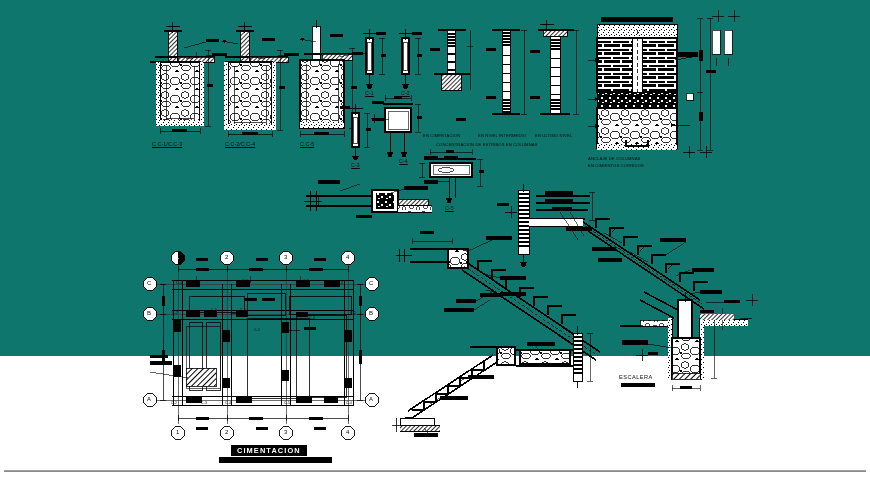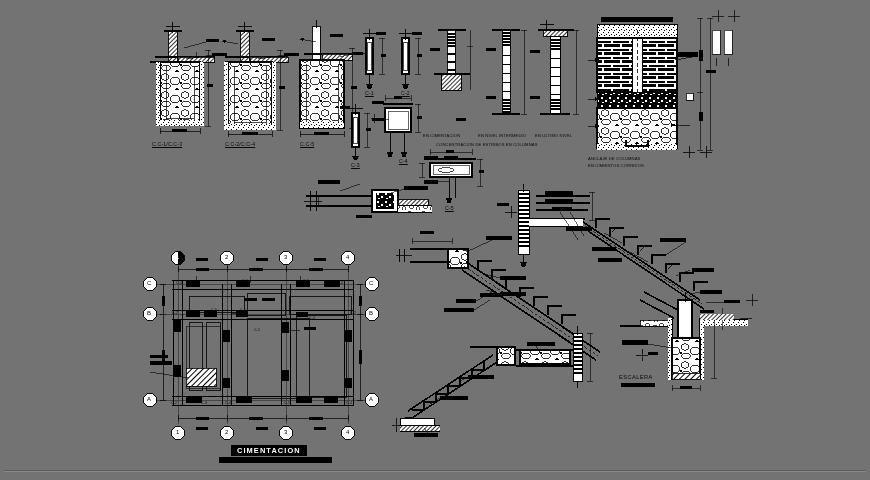--- a/index.html
+++ b/index.html
@@ -2,21 +2,21 @@
 <html><head>
 <meta charset="utf-8">
 <title>Foundation &amp; Staircase CAD Drawing</title>
 <style>
   html,body{margin:0;padding:0;background:#ffffff;}
   body{
     width:870px;height:480px;overflow:hidden;position:relative;
     font-family:"Liberation Sans", sans-serif;
     color:#000;
   }
-  #sheet{position:absolute;left:0;top:0;width:870px;height:480px;background:#737373;}
+  #sheet{position:absolute;left:0;top:0;width:870px;height:356px;background:#0f766e;}
   svg#cad{position:absolute;left:0;top:0;width:870px;height:480px;}
   .lbl{
     position:absolute;font-family:"Liberation Sans", sans-serif;
     font-size:5.2px;letter-spacing:.15px;color:#0b0b0b;white-space:nowrap;
     line-height:1.25;
   }
   .lbl.u{text-decoration:underline;}
   .lbl.tiny{font-size:4.1px;}
   .lbl.mini{font-size:3.4px;}
   .title-bar{

